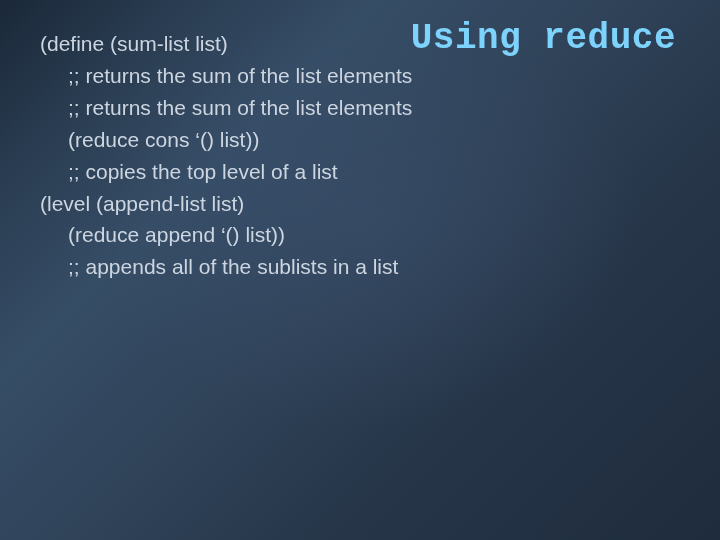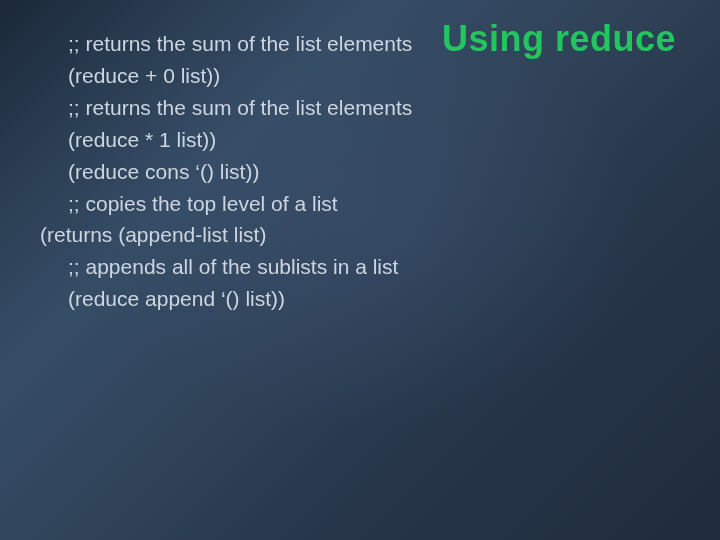--- a/index.html
+++ b/index.html
@@ -16,42 +16,42 @@
   box-sizing:border-box;
   width:100%;
   height:100%;
 }
 .title{
   position:absolute;
   top:18px;
   right:44px;
   font-size:36px;
   font-weight:bold;
-  color:#22c55e;
+  color:#7dd3fc;
   letter-spacing:0.5px;
+  font-family:Liberation Mono, monospace;
 }
 .code-block{
   font-size:21px;
   line-height:1.52;
   color:#cdd6e0;
   font-family:Verdana,Geneva,sans-serif;
   margin-top:0;
 }
 .l0{padding-left:0}
 .l1{padding-left:28px}
 </style>
 </head>
 <body>
 
 <div class="slide">
   <div class="title">Using reduce</div>
   <div class="code-block">
+    <div class="l0">(define (sum-list list)</div>
     <div class="l1">;; returns the sum of the list elements</div>
-    <div class="l1">(reduce + 0 list))</div>
     <div class="l1">;; returns the sum of the list elements</div>
-    <div class="l1">(reduce * 1 list))</div>
     <div class="l1">(reduce cons ‘() list))</div>
     <div class="l1">;; copies the top level of a list</div>
-    <div class="l0">(returns (append-list list)</div>
+    <div class="l0">(level (append-list list)</div>
+    <div class="l1">(reduce append ‘() list))</div>
     <div class="l1">;; appends all of the sublists in a list</div>
-    <div class="l1">(reduce append ‘() list))</div>
   </div>
 </div>
 
 </body></html>

